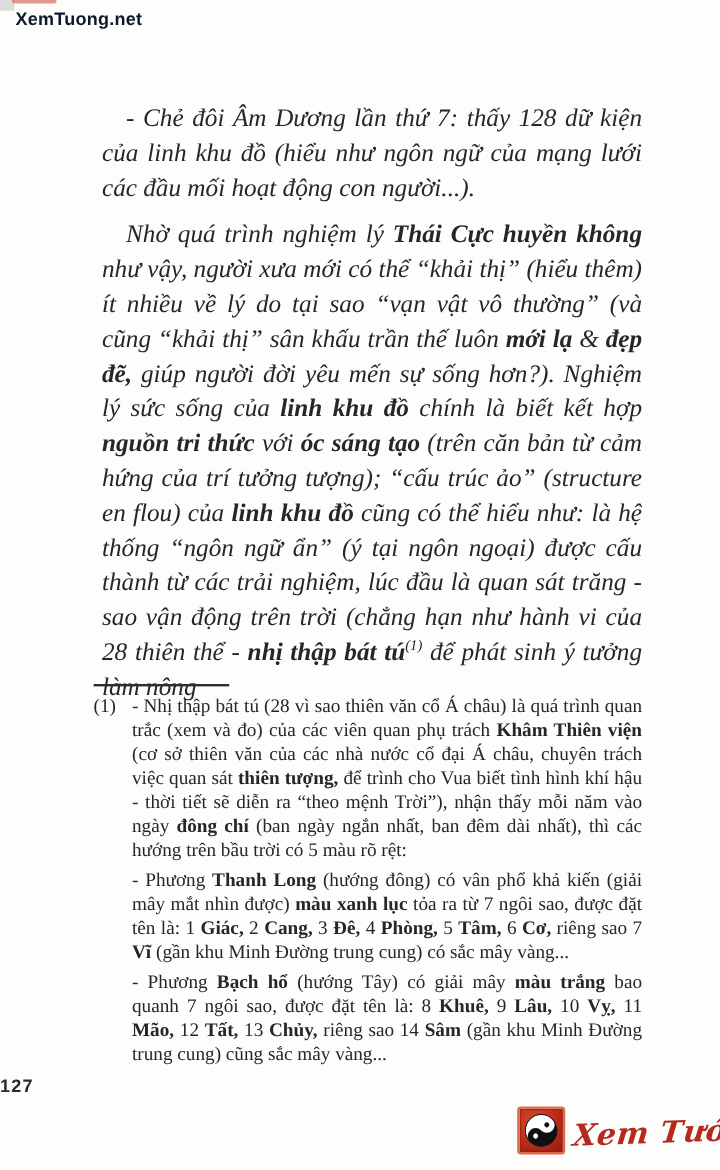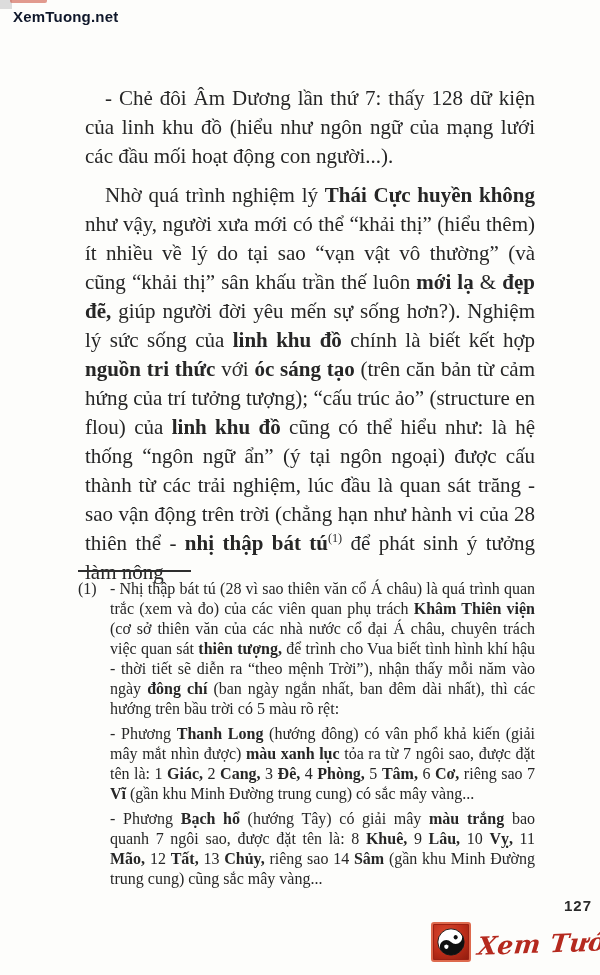--- a/index.html
+++ b/index.html
@@ -27,37 +27,37 @@
     font-weight:bold; font-size:15px; letter-spacing:0.2px;
     color:#0f172a;
     cursor:pointer;
     text-decoration:none;
   }
   .main-text {
     position:absolute; left:85px; top:84px; width:450px;
     font-size:21px; line-height:29px;
     text-align:justify;
   }
-  .main-text p { margin:0 0 10px 0; text-indent:20px; }
+  .main-text p { margin:0 0 10px 0; text-indent:20px;font-style:italic; }
   b { font-weight:bold; }
   .sup { vertical-align:super; font-size:0.58em; line-height:0; }
   .fn-divider {
     position:absolute; left:78px; top:570px; width:113px; height:0;
     border-top:2px solid #2e2e2e;
   }
   .footnote {
     position:absolute; left:78px; top:579px; width:457px;
     font-size:16px; line-height:20px;
     text-align:justify;
   }
   .fn-block { position:relative; padding-left:32px; margin:0 0 5px 0; }
   .fn-label { position:absolute; left:0; top:0; }
   .page-number {
     position:absolute; left:0; top:897px; width:592px;
-    text-align:right;
+    text-align:left;
     font-family:"Liberation Sans","DejaVu Sans",sans-serif;
     font-weight:700; font-size:15px; letter-spacing:1px;
     color:#2a2a2a;
   }
   .footer-logo {
     position:absolute; left:431px; top:922px;
     display:flex; align-items:center; gap:7px;
     cursor:pointer;
   }
   .yy-box {

